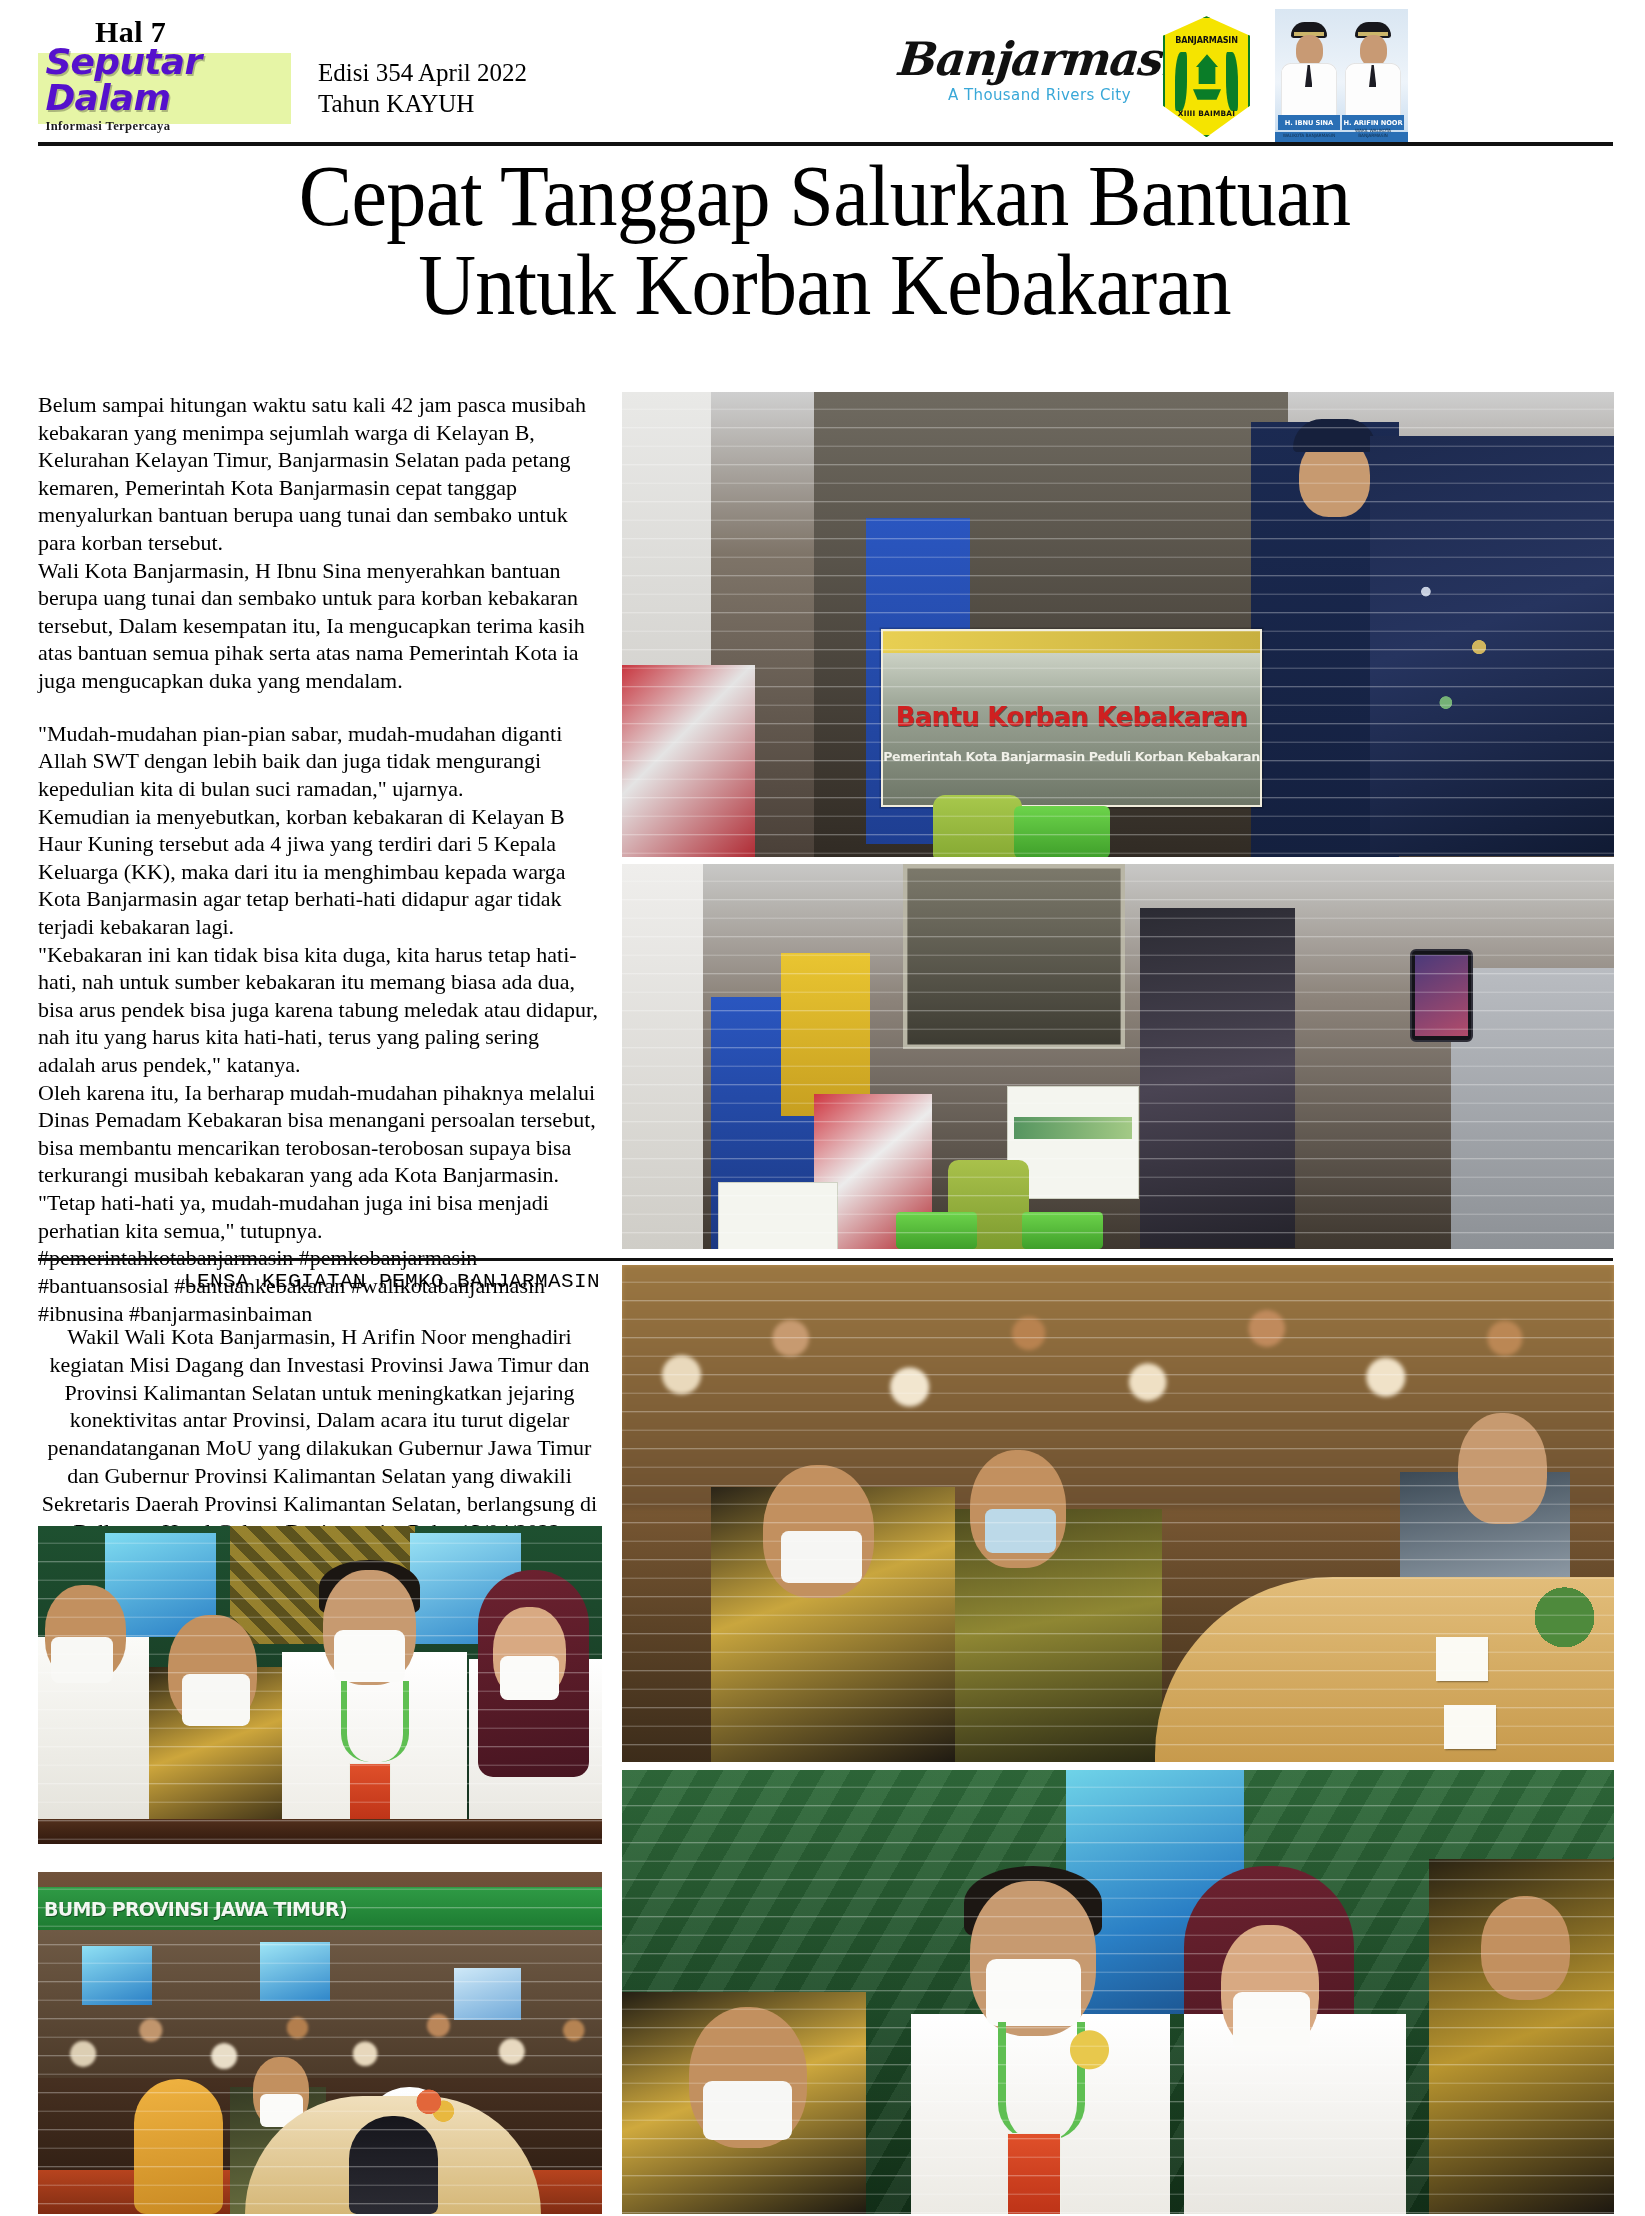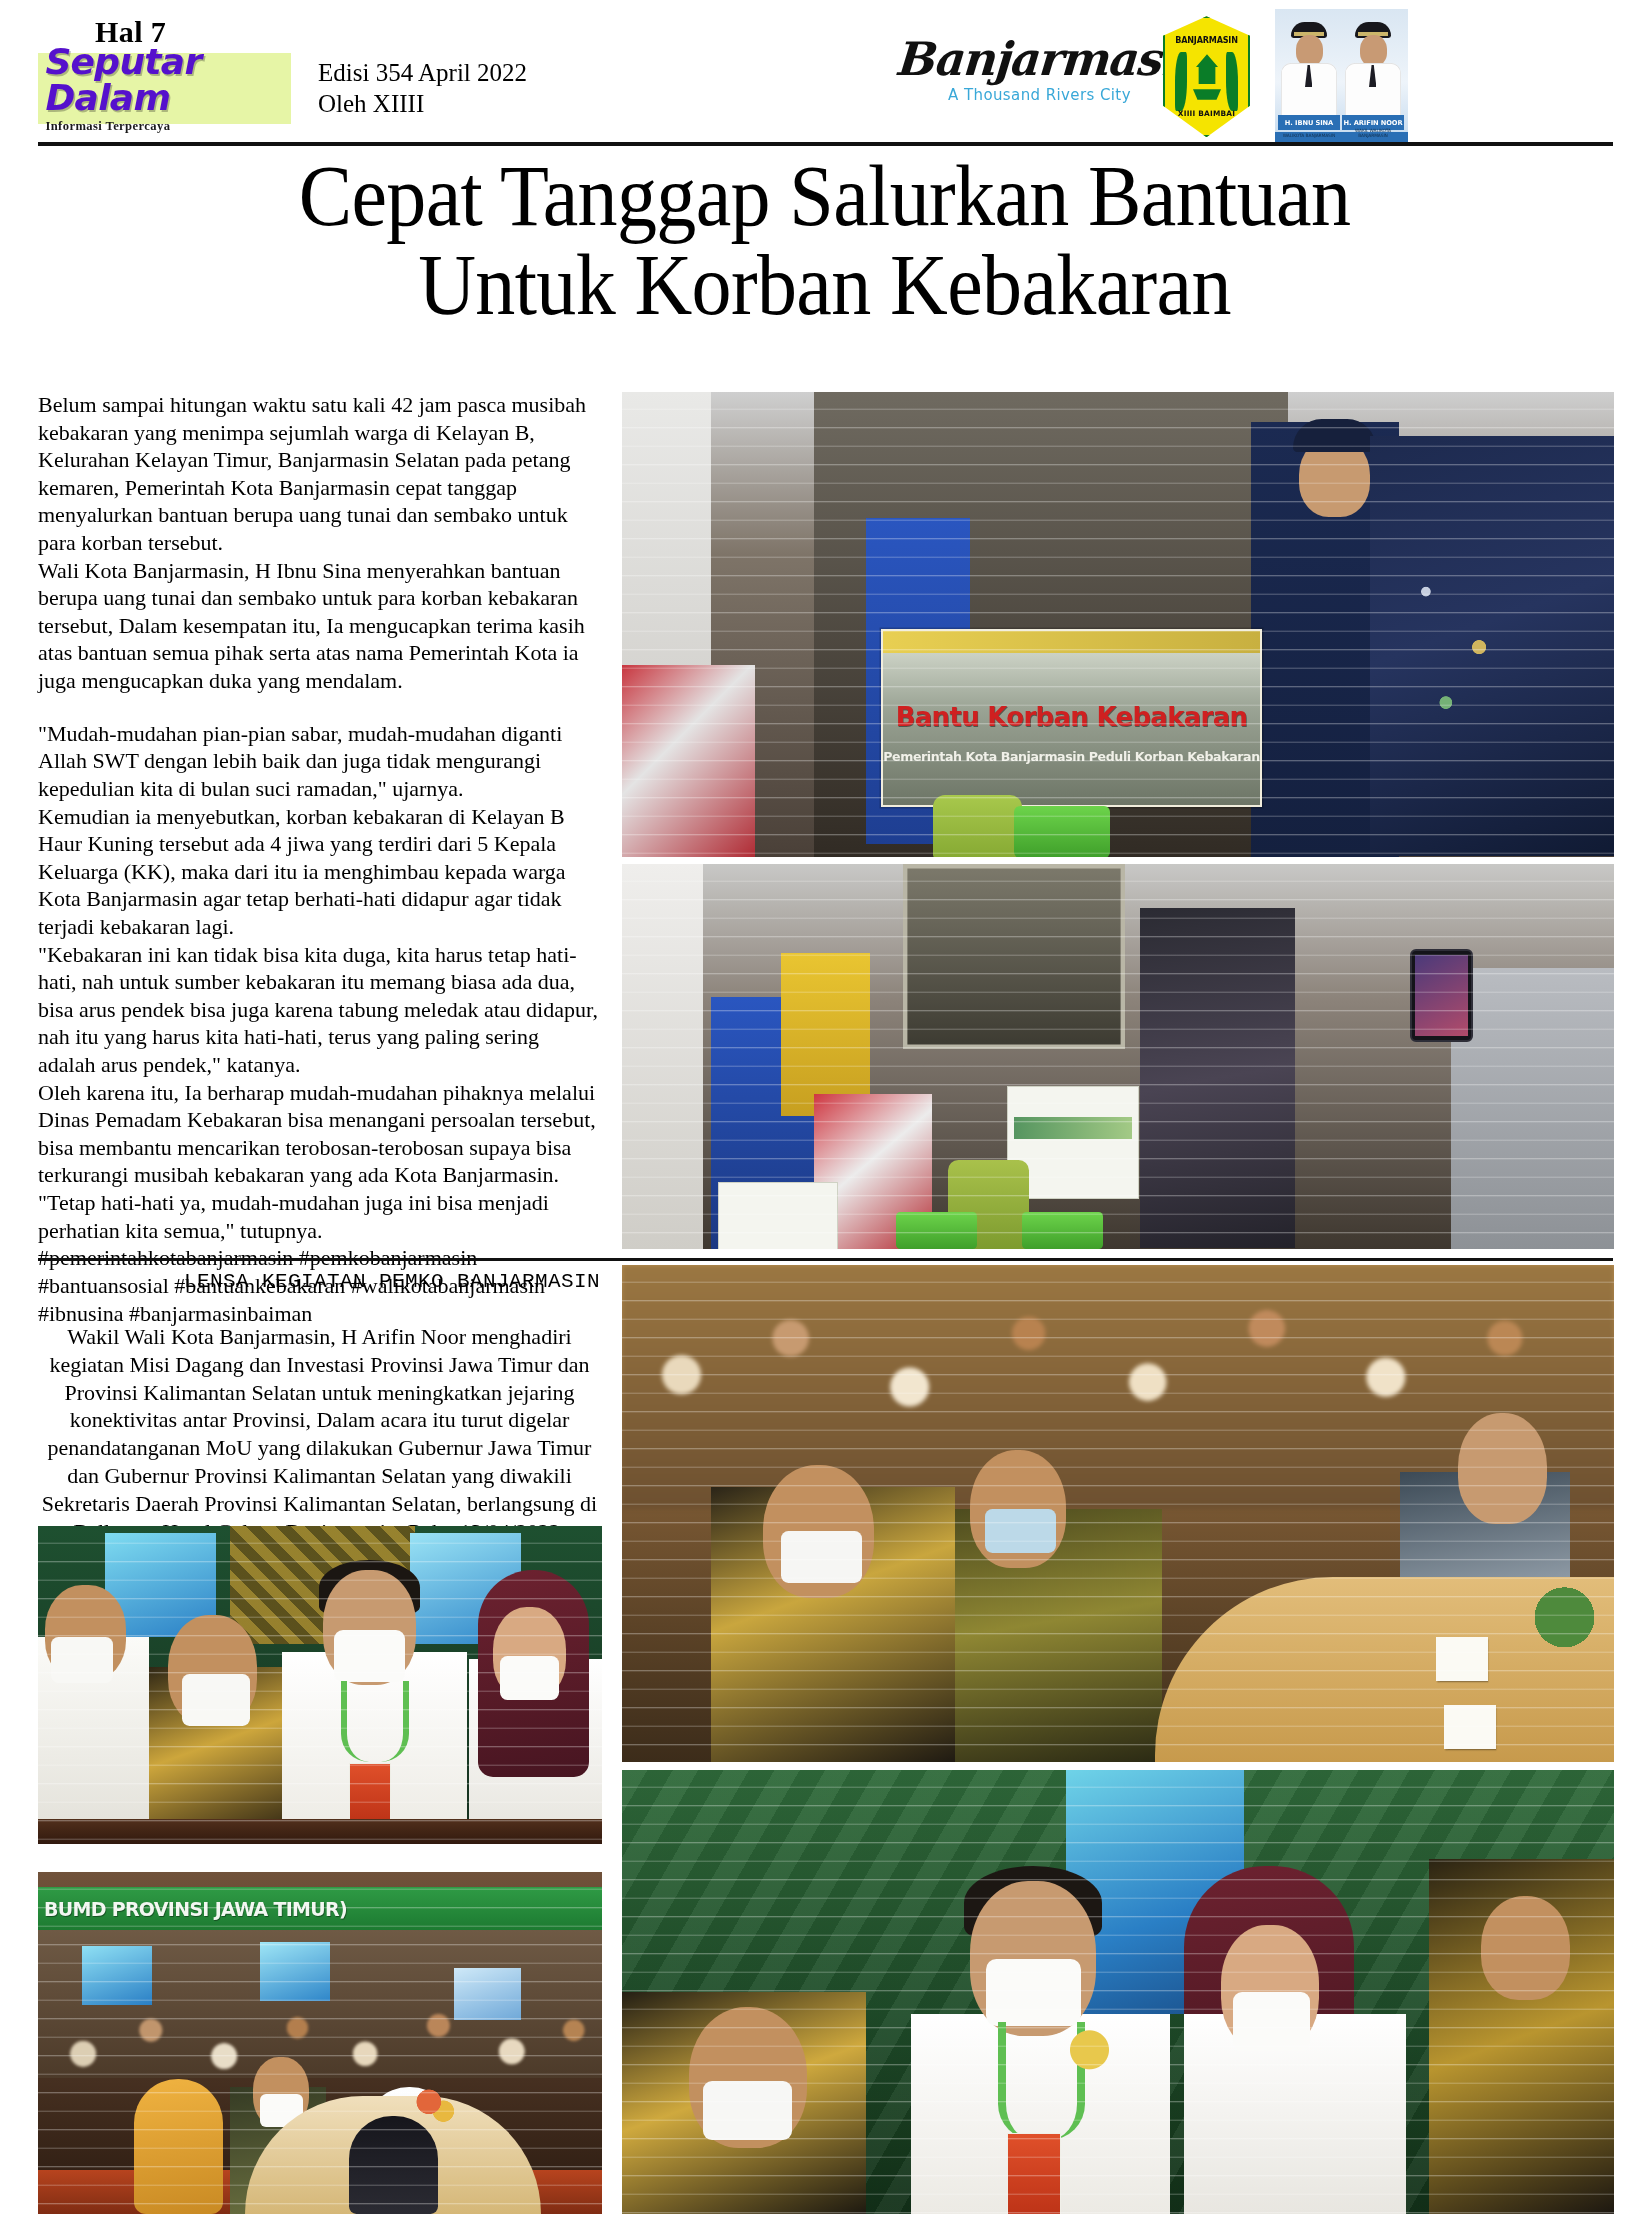--- a/index.html
+++ b/index.html
@@ -624,21 +624,21 @@
 
     <div class="hal-label">Hal 7</div>
 
     <div class="logo-box">
       <div class="logo-title">Seputar Dalam</div>
       <div class="logo-sub">Informasi Terpercaya</div>
     </div>
 
     <div class="edition">
       <div>Edisi 354 April 2022</div>
-      <div>Oleh XIIII</div>
+      <div>Tahun KAYUH</div>
     </div>
 
 
     <div class="banjar-word">
       <div class="banjar-script">Banjarmasin</div>
       <div class="banjar-tag">A Thousand Rivers City</div>
     </div>
 
     <div class="emblem">
       <div class="emblem-shield"></div>

